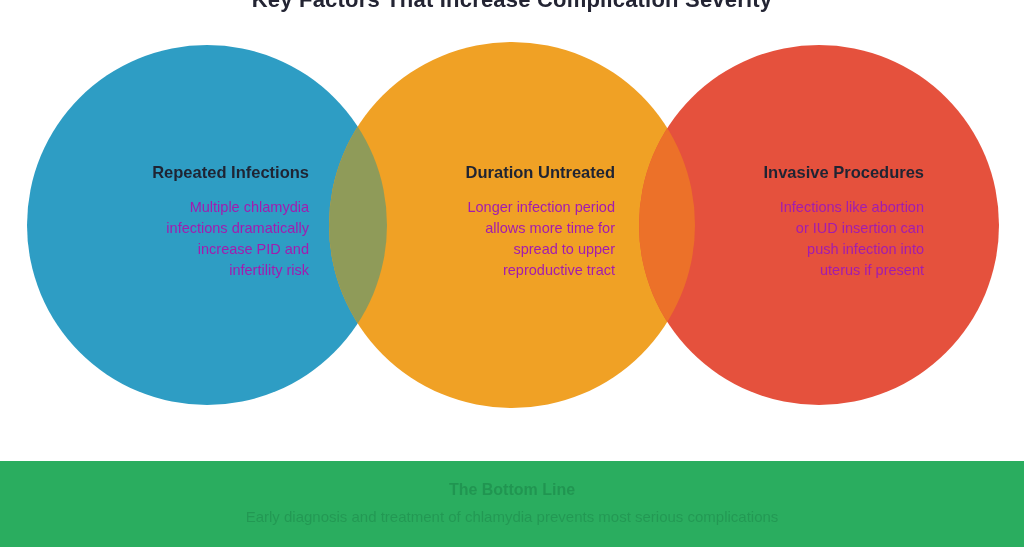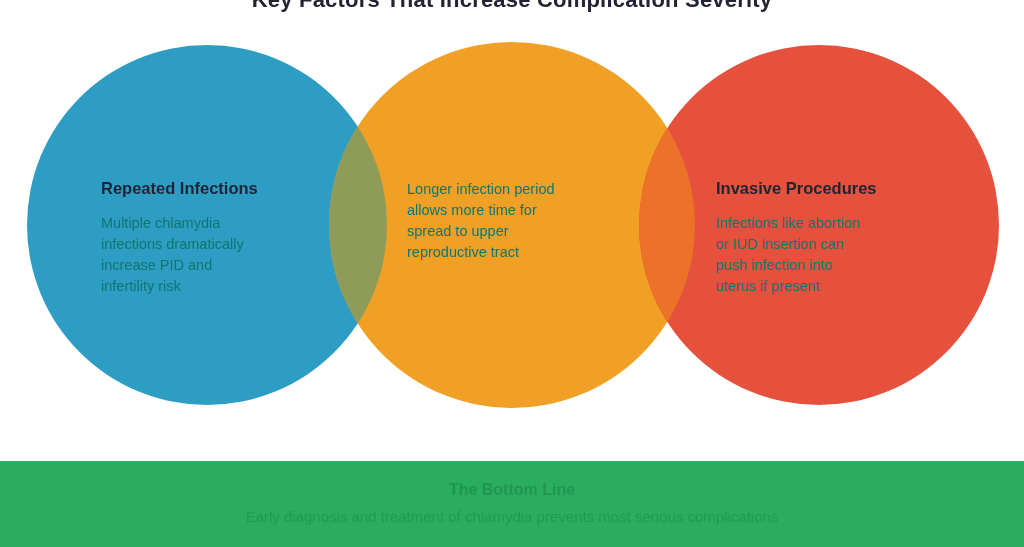--- a/index.html
+++ b/index.html
@@ -24,35 +24,34 @@
     letter-spacing: 0.2px;
   }
   svg.venn {
     position: absolute;
     top: 0;
     left: 0;
   }
   .circle-text {
     position: absolute;
     width: 208px;
-    text-align: left;
+    text-align: right;
     color: #1f2433;
-    margin-top: 16px;
   }
   .circle-text h3 {
     font-size: 16.5px;
     font-weight: bold;
     margin-bottom: 15px;
     color: #1f2433;
   }
   .circle-text p {
     font-size: 14.5px;
     line-height: 21px;
     white-space: pre-line;
-    color: #0f766e;
+    color: #a21caf;
   }
   .ct-blue   { left: 101px; top: 163px; }
   .ct-orange { left: 407px; top: 163px; }
   .ct-red    { left: 716px; top: 163px; }
   .footer-bar {
     position: absolute;
     left: 0;
     bottom: 0;
     width: 1024px;
     height: 86px;
@@ -98,20 +97,21 @@
 
   <div class="circle-text ct-blue">
     <h3>Repeated Infections</h3>
     <p>Multiple chlamydia
 infections dramatically
 increase PID and
 infertility risk</p>
   </div>
 
   <div class="circle-text ct-orange">
+    <h3>Duration Untreated</h3>
     <p>Longer infection period
 allows more time for
 spread to upper
 reproductive tract</p>
   </div>
 
   <div class="circle-text ct-red">
     <h3>Invasive Procedures</h3>
     <p>Infections like abortion
 or IUD insertion can

